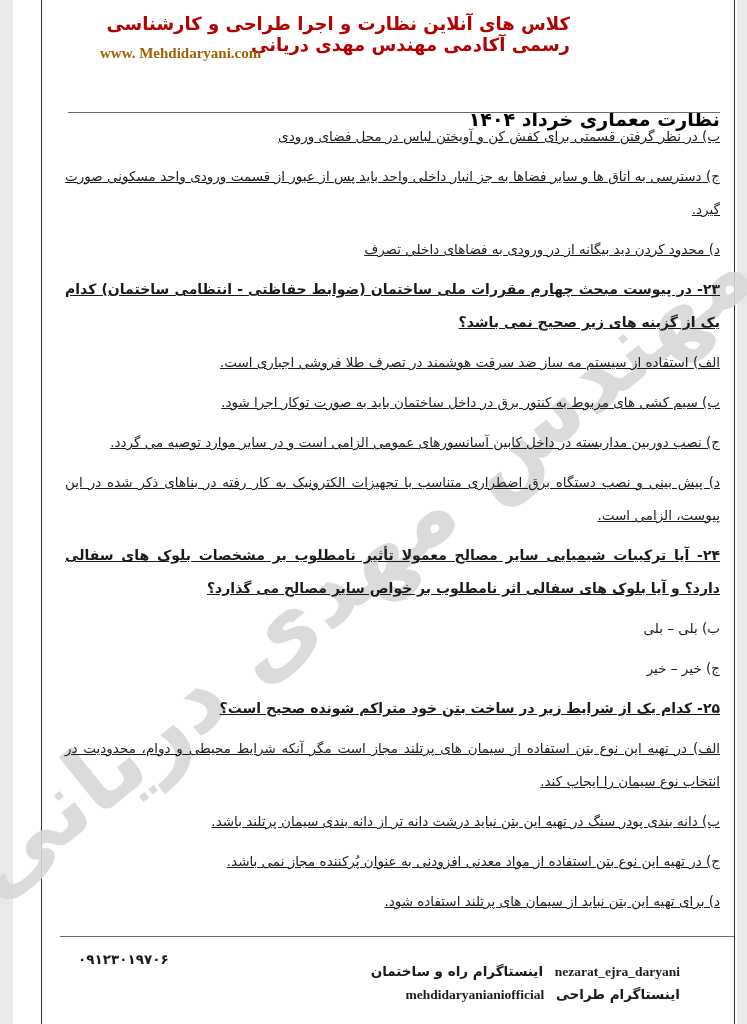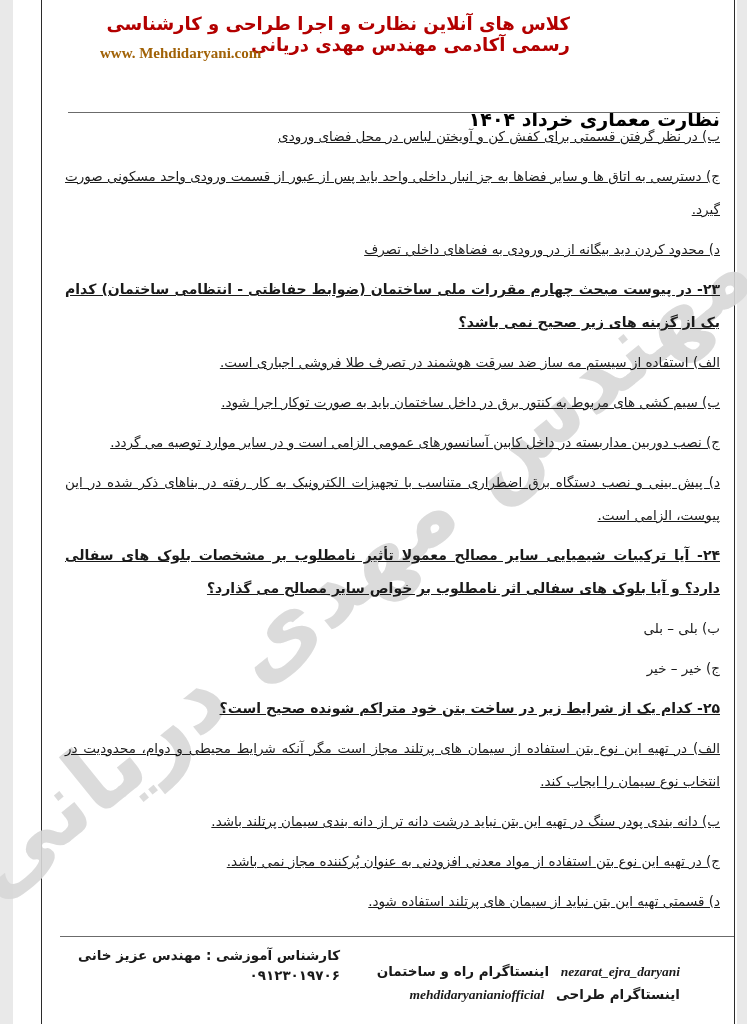--- a/index.html
+++ b/index.html
@@ -85,21 +85,21 @@
     direction:rtl;text-align:left;
     font-size:13.5px;font-weight:bold;
   }
   .footer-left .phone{margin-top:4px;direction:ltr;text-align:right;}
   .footer-right{
     position:absolute;right:57px;top:963px;
     text-align:right;
     font-size:13.5px;font-weight:bold;
   }
   .footer-right .insta-line{direction:ltr;margin-bottom:6px;white-space:nowrap;}
-  .footer-right .en{font-family:"Liberation Serif",serif;font-weight:bold;font-style:italic;}
+  .footer-right .en{font-family:"Liberation Serif",serif;font-weight:bold;}
   .footer-right span + span{margin-left:7px;}
 </style>
 </head>
 <body>
 
 <div class="page">
 
   <div class="vline vline-left"></div>
   <div class="vline vline-right"></div>
 
@@ -129,27 +129,26 @@
       </div>
       <div class="grid-row">
         <span class="cell c1">ج) خیر – خیر</span>
       </div>
     </div>
 
     <p class="stem">۲۵- کدام یک از شرایط زیر در ساخت بتن خود متراکم شونده صحیح است؟</p>
     <p class="opt">الف) در تهیه این نوع بتن استفاده از سیمان های پرتلند مجاز است مگر آنکه شرایط محیطی و دوام، محدودیت در انتخاب نوع سیمان را ایجاب کند.</p>
     <p class="opt">ب) دانه بندی پودر سنگ در تهیه این بتن نباید درشت دانه تر از دانه بندی سیمان پرتلند باشد.</p>
     <p class="opt">ج) در تهیه این نوع بتن استفاده از مواد معدنی افزودنی به عنوان پُرکننده مجاز نمی باشد.</p>
-    <p class="opt">د) قسمتی تهیه این بتن نباید از سیمان های پرتلند استفاده شود.</p>
+    <p class="opt">د) برای تهیه این بتن نباید از سیمان های پرتلند استفاده شود.</p>
   </div>
 
   <div class="rule rule-bottom"></div>
 
   <div class="footer-left">
-    <div class="trainer">کارشناس آموزشی : مهندس عزیز خانی</div>
     <div class="phone">۰۹۱۲۳۰۱۹۷۰۶</div>
   </div>
 
   <div class="footer-right">
     <div class="insta-line">
       <span class="fa">اینستاگرام راه و ساختمان</span>
       <span class="en">nezarat_ejra_daryani</span>
     </div>
     <div class="insta-line">
       <span class="en">mehdidaryanianiofficial</span>

